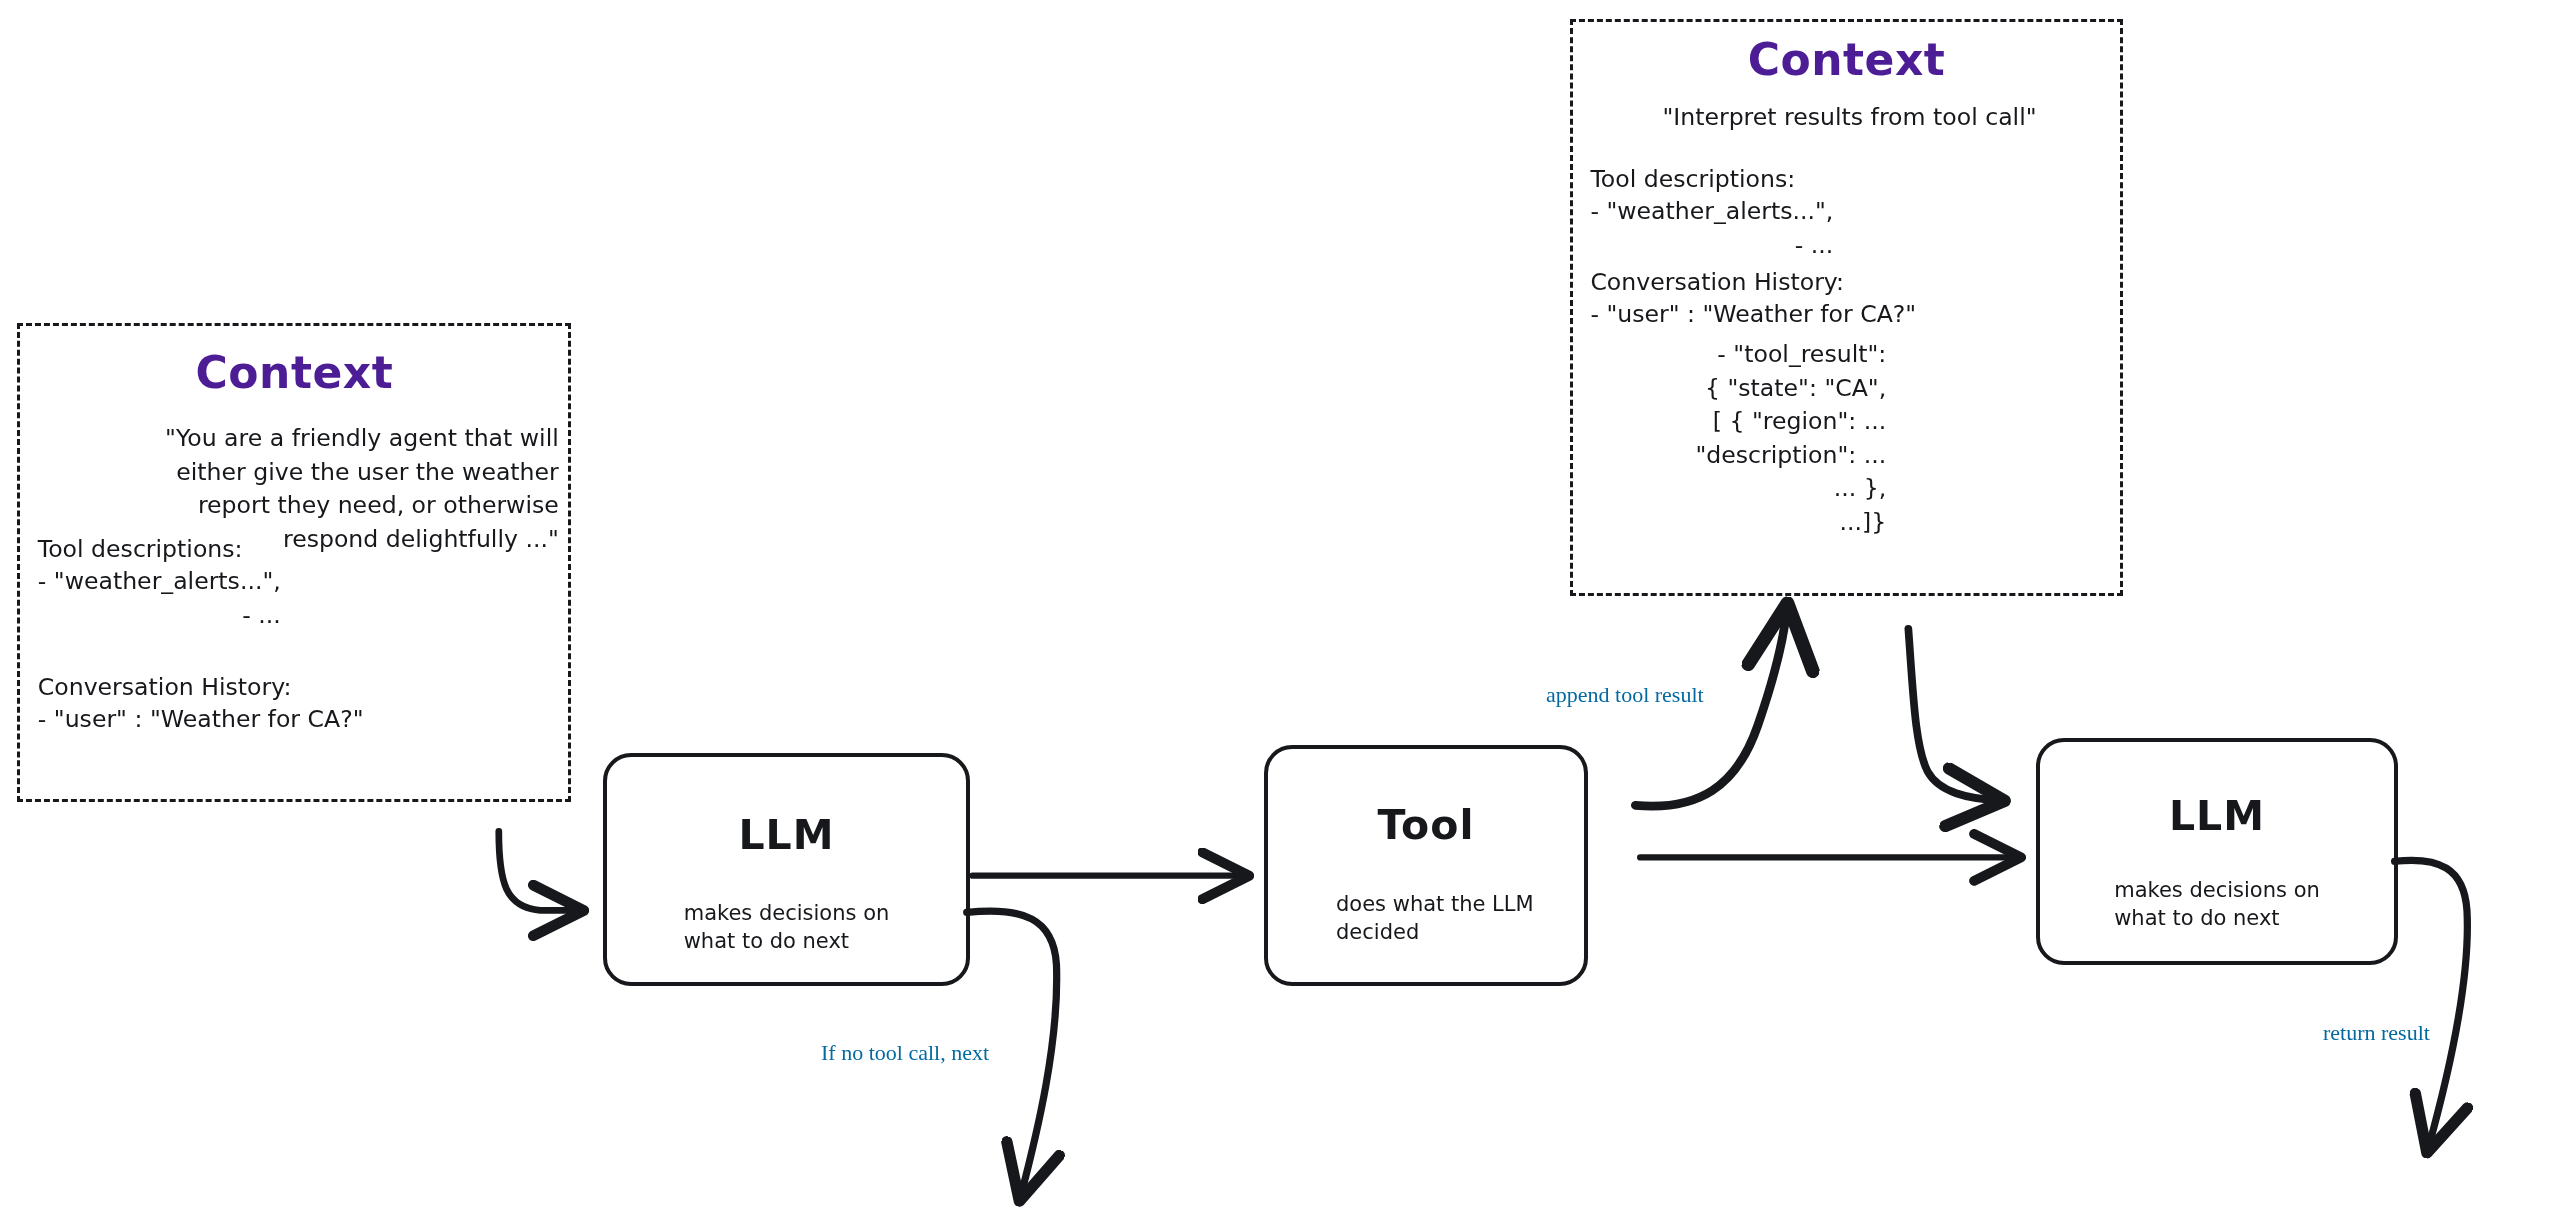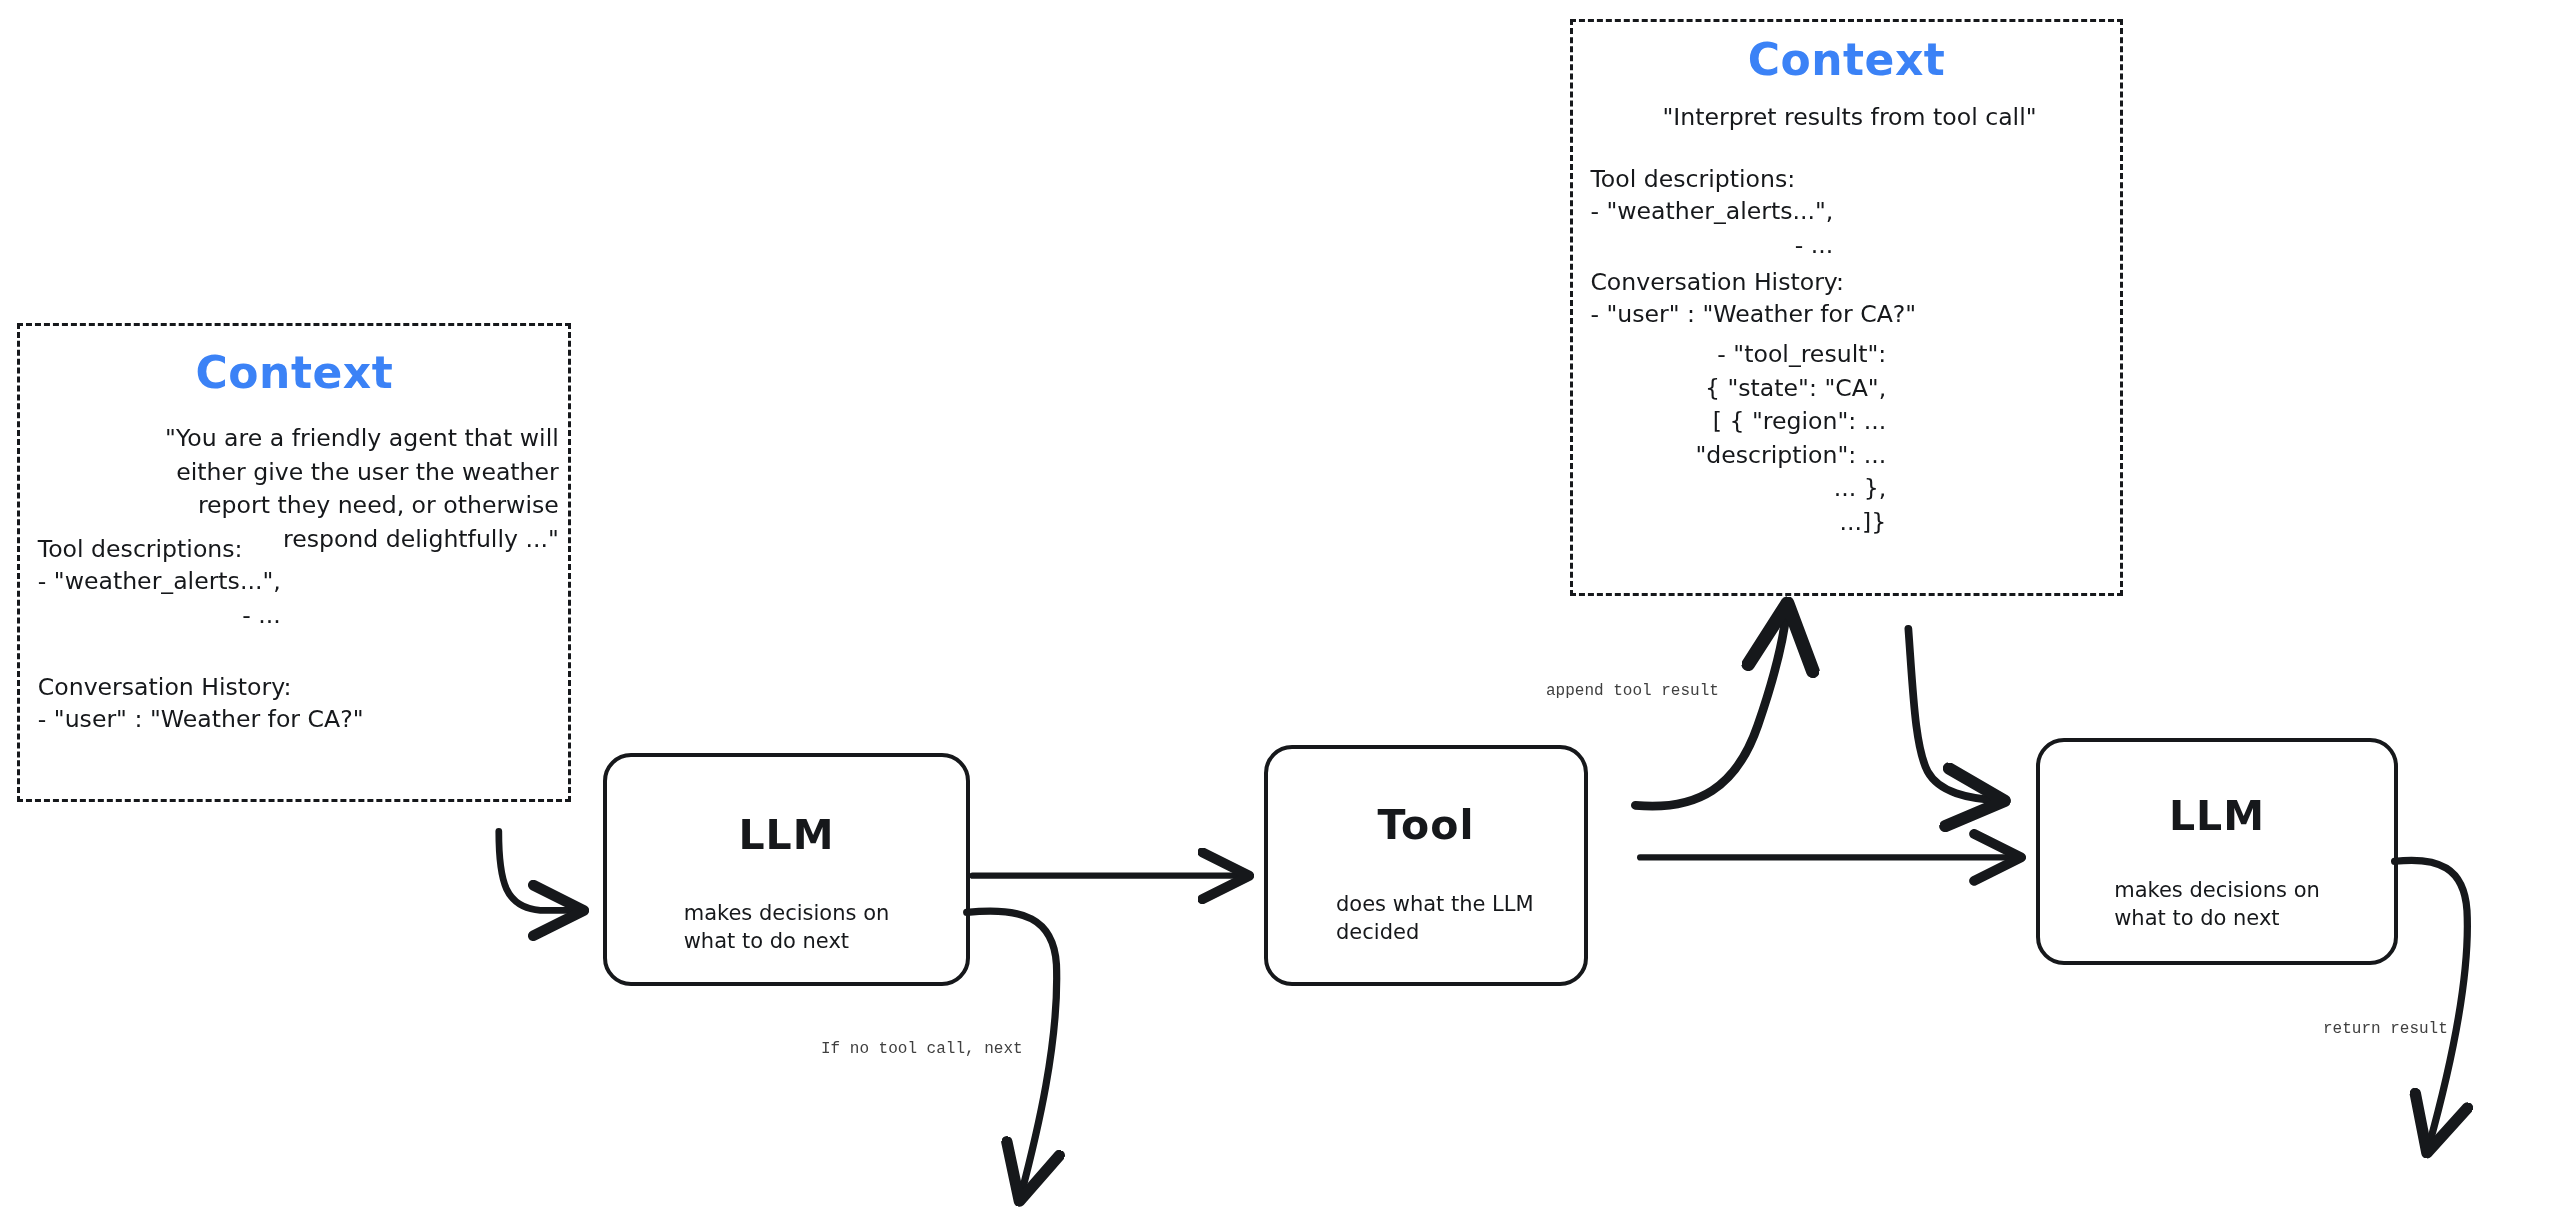--- a/index.html
+++ b/index.html
@@ -4,33 +4,33 @@
 <style>
   html,body{margin:0;padding:0;background:#ffffff;}
   body{width:2576px;height:1221px;position:relative;overflow:hidden;
        font-family:"DejaVu Sans", sans-serif;color:#16181b;}
   #canvas{position:absolute;left:0;top:0;width:2576px;height:1221px;}
   svg.layer{position:absolute;left:0;top:0;width:2576px;height:1221px;pointer-events:none;}
 
   .ctxbox{position:absolute;box-sizing:border-box;
           border:3.9px dashed #16181b;background:transparent;}
   .ctx-title{position:absolute;left:0;right:0;text-align:center;
-             font-size:44px;font-weight:700;letter-spacing:0.5px;color:#3b82f6;
+             font-size:44px;font-weight:700;letter-spacing:0.5px;color:#4c1d95;
              font-family:"DejaVu Sans", sans-serif;}
   .ctx-body{position:absolute;font-size:23.6px;line-height:1.42;color:#16181b;
             white-space:pre-wrap;font-family:"DejaVu Sans", sans-serif;text-align:right;}
 
   .node{position:absolute;box-sizing:border-box;background:#fff;
         border:4.8px solid #16181b;border-radius:28px;
         display:flex;flex-direction:column;align-items:center;}
   .node .node-title{font-size:41px;font-weight:700;letter-spacing:1px;}
   .node .node-sub{font-size:21px;line-height:1.33;text-align:left;white-space:pre-line;}
 
-  .edge-label{position:absolute;font-size:16px;color:#404040;white-space:nowrap;
-              font-family:Liberation Mono, monospace;}
+  .edge-label{position:absolute;font-size:22px;color:#0369a1;white-space:nowrap;
+              font-family:Liberation Serif, serif;}
 </style>
 </head>
 <body>
 
 <div id="canvas">
 
   <div class="ctxbox" style="left:17.4px;top:323px;width:554px;height:479px;">
     <div class="ctx-title" style="top:21px;">Context</div>
     <div class="ctx-body" style="left:17.4px;top:96px;width:521px;">"You are a friendly agent that will
 either give the user the weather

